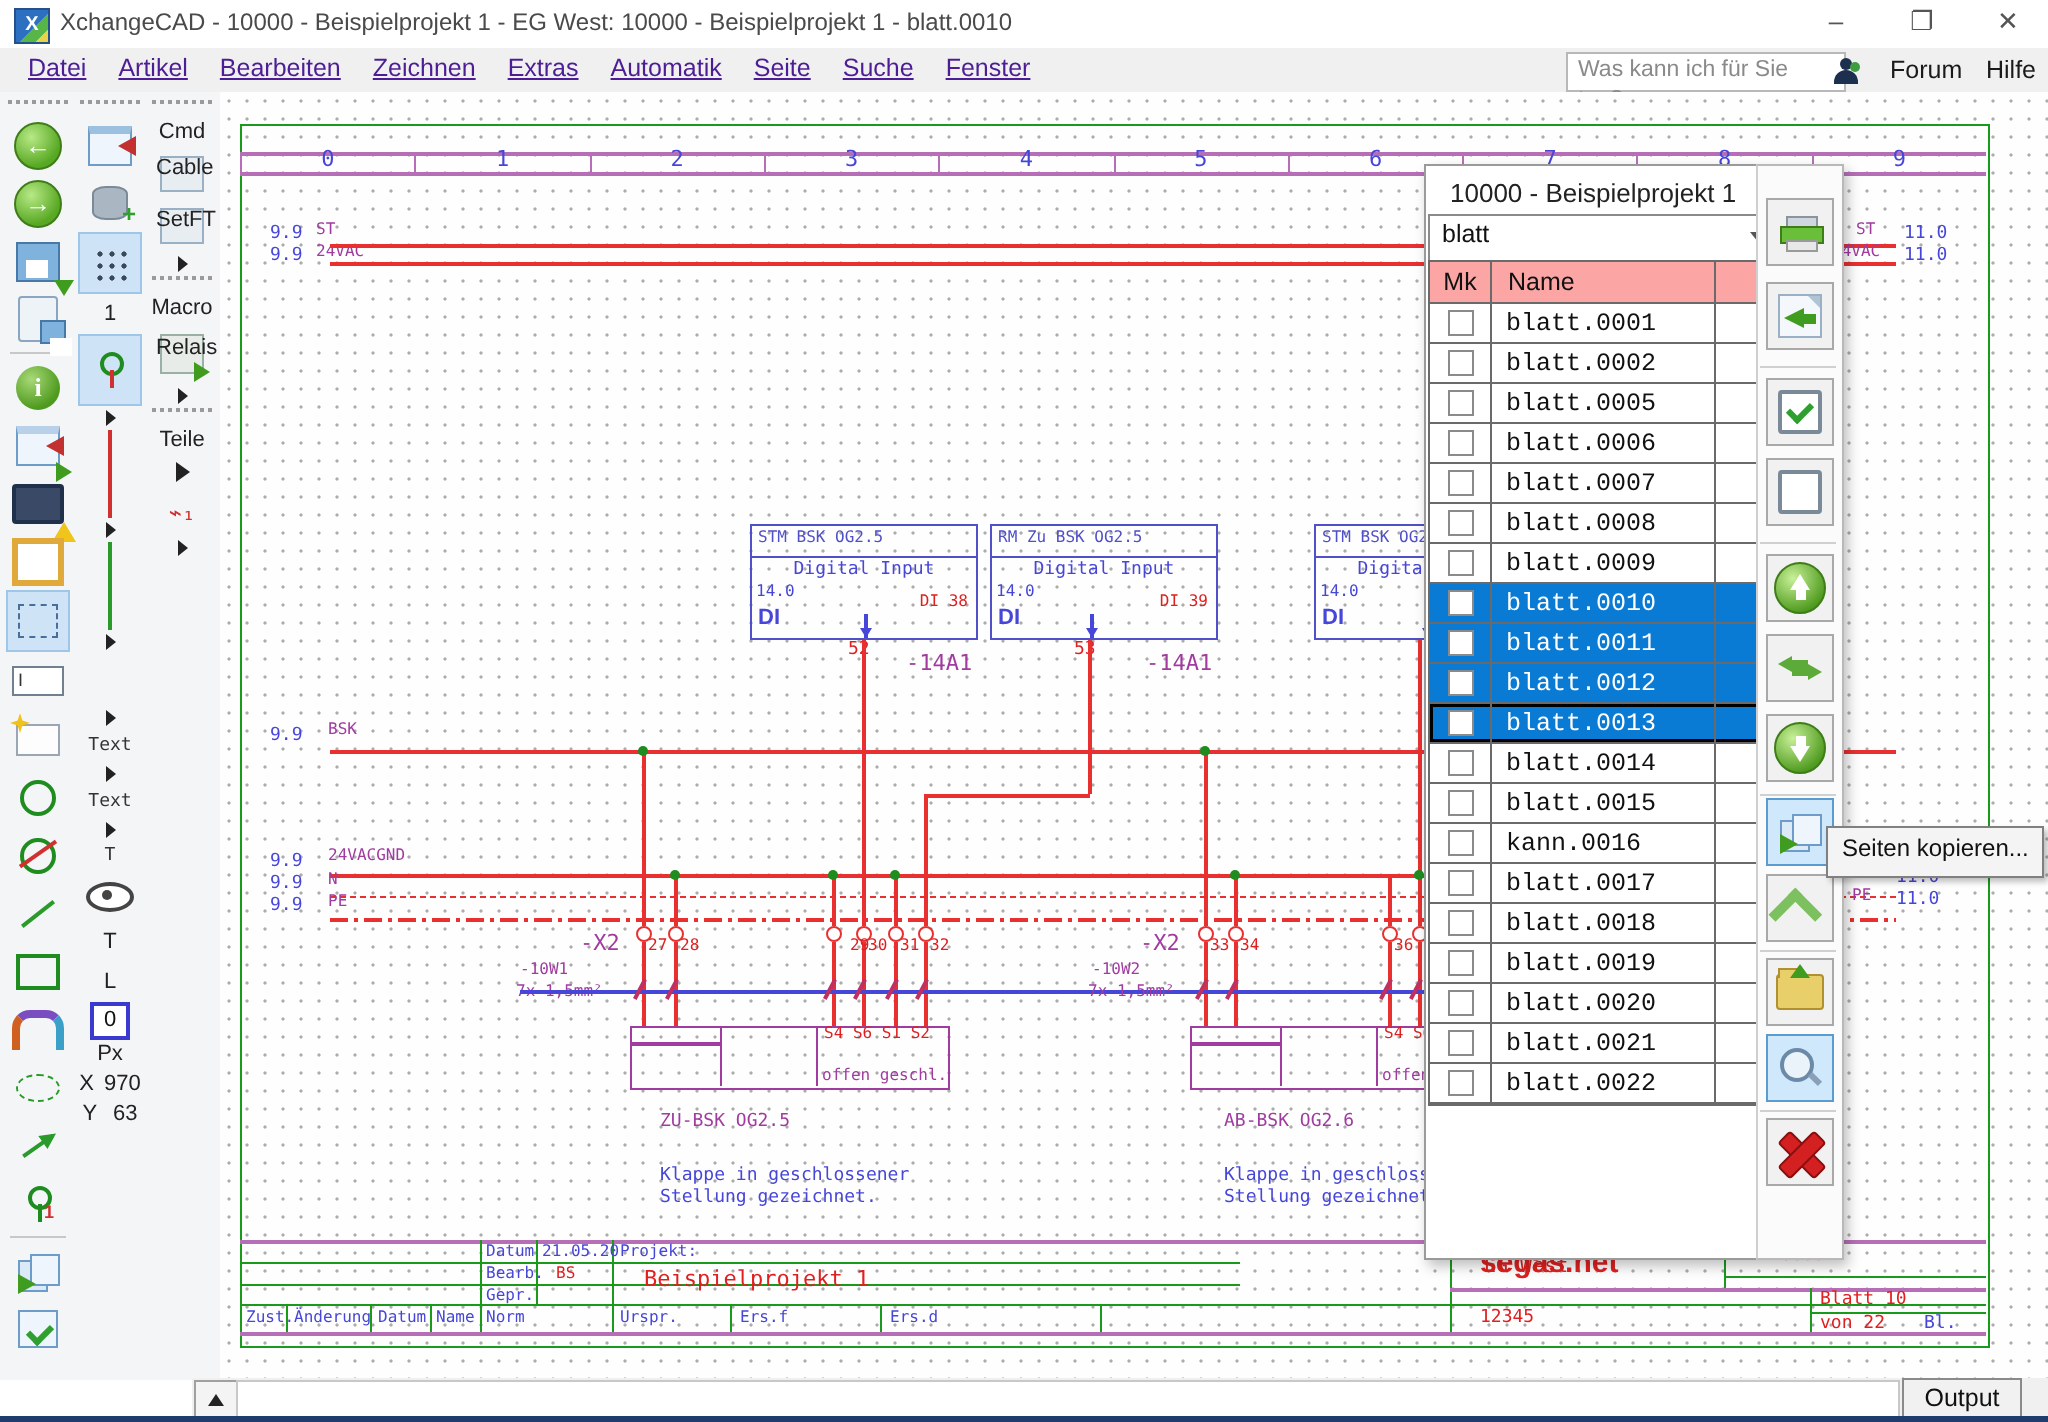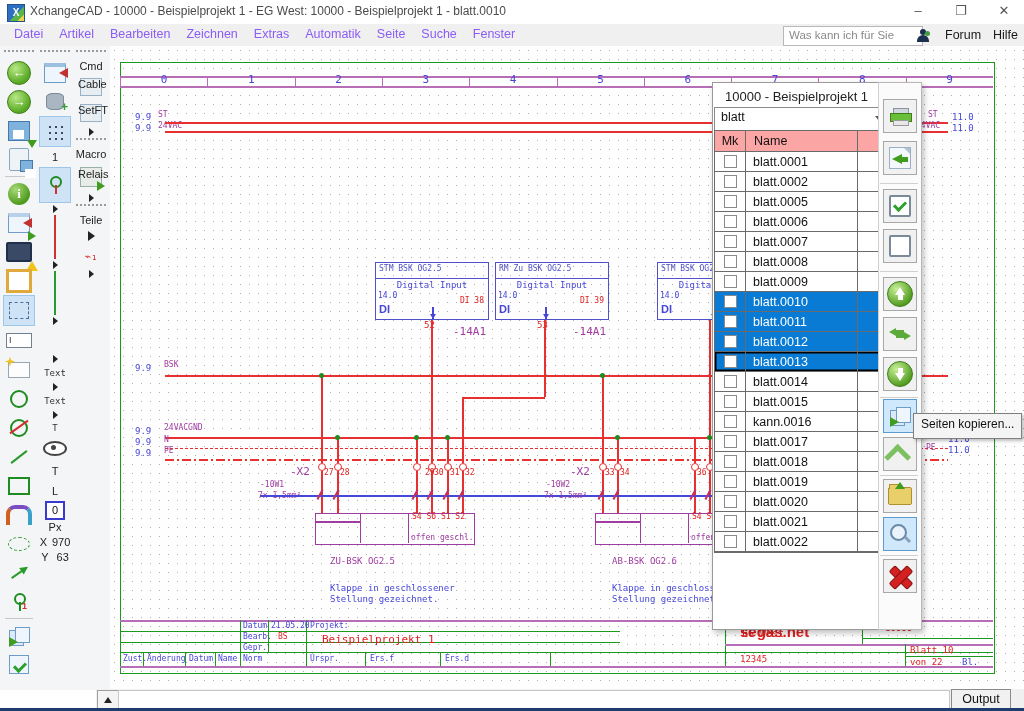--- a/index.html
+++ b/index.html
@@ -6,21 +6,21 @@
     font-family:"Liberation Sans",sans-serif;background:#fff;position:relative;}
   .abs{position:absolute;}
   
   #titlebar{left:0;top:0;width:1024px;height:24px;background:#ffffff;border-bottom:1px solid #e8e8e8;}
   #appicon{left:7px;top:4px;width:16px;height:16px;background:linear-gradient(135deg,#2d6fc0 0 55%,#58b548 55% 80%,#e8d34a 80%);border:1px solid #24508c;color:#fff;font-size:10px;font-weight:bold;text-align:center;line-height:15px;}
   #wintitle{left:30px;top:4px;font-size:12px;color:#4a4a4a;white-space:nowrap;}
   .winbtn{top:0;width:40px;height:24px;color:#555;text-align:center;line-height:22px;font-size:13px;}
   
   #menubar{left:0;top:24px;width:1024px;height:22px;background:#f0f0f0;border-bottom:1px solid #dcdcdc;}
   #menuitems{left:6px;top:0;height:22px;display:flex;gap:0;}
-  .mitem{padding:3px 8px 0 8px;font-size:12.5px;color:#8b5cf6;}
+  .mitem{padding:3px 8px 0 8px;font-size:12.5px;color:#4c1d95;text-decoration:underline;}
   #askbox{left:783px;top:2px;width:128px;height:16px;border:1px solid #b8b8b8;background:#fff;font-size:11.5px;color:#8a8a8a;padding:1px 5px;line-height:15px;}
   #personicon{left:917px;top:5px;width:13px;height:13px;}
   #personicon .head{position:absolute;left:3px;top:0;width:6px;height:6px;border-radius:50%;background:#1d2f4f;}
   #personicon .body{position:absolute;left:0px;top:6px;width:12px;height:7px;border-radius:6px 6px 0 0;background:#1d2f4f;}
   #personicon .leaf{position:absolute;left:8px;top:2px;width:5px;height:5px;border-radius:50%;background:#3f9c3f;}
   #forumlbl{left:945px;top:4px;font-size:12.5px;color:#1a1a1a;}
   #hilfelbl{left:993px;top:4px;font-size:12.5px;color:#1a1a1a;}
   
   #toolbar{left:0;top:46px;width:110px;height:644px;background:#f4f5f7;}
   .tcol{position:absolute;display:flex;flex-direction:column;align-items:center;}
@@ -115,21 +115,21 @@
   #pfilter{left:1px;top:24px;width:163px;height:20px;border:1px solid #8a8a8a;background:#fff;font-size:12.5px;color:#111;padding:2px 5px 0 6px;}
   #pfilter .chev{position:absolute;right:6px;top:8px;width:0;height:0;border-left:4px solid transparent;border-right:4px solid transparent;border-top:5px solid #555;}
   #plist{left:1px;top:47px;width:165px;border:1px solid #6a6a6a;background:#fff;}
   .phead{height:20px;display:flex;border-bottom:1px solid #6a6a6a;font-size:12.5px;color:#111;background:#fca5a5;}
   .phead .h1{width:30px;border-right:1px solid #6a6a6a;text-align:center;line-height:20px;}
   .phead .h2{flex:1;padding-left:8px;line-height:20px;border-right:1px solid #6a6a6a;}
   .phead .h3{width:22px;}
   .prow{height:19px;display:flex;border-bottom:1px solid #6a6a6a;background:#fff;}
   .prow .c1{width:30px;border-right:1px solid #6a6a6a;display:flex;align-items:center;justify-content:center;}
   .cbx{width:11px;height:11px;border:1px solid #8a8a8a;background:#fff;}
-  .prow .c2{flex:1;padding-left:7px;font-size:12.5px;color:#111;display:flex;align-items:center;border-right:1px solid #6a6a6a;}
+  .prow .c2{flex:1;padding-left:7px;font-size:12.5px;color:#111;display:flex;align-items:center;border-right:1px solid #6a6a6a;font-family:Liberation Mono, monospace;}
   .prow .c3{width:22px;}
   .prow.sel{background:#0a7bd4;}
   .prow.sel .c2{color:#fff;}
   .prow.foc{box-shadow:inset 0 0 0 1.5px #000;}
   #btnstrip{left:878px;top:82px;width:42px;height:546px;background:#fbfbfb;border:1px solid #b8b8b8;border-left:1px solid #cfcfcf;}
   .pbtn{position:absolute;left:4px;width:32px;height:32px;background:#f1f1f1;border:1px solid #a8a8a8;display:flex;align-items:center;justify-content:center;}
   .pbtn.hl{background:#cfe8fc;border-color:#5a9bd0;}
   .sep{position:absolute;left:1px;width:38px;border-top:1px solid #d0d0d0;}
   
   .printer{position:relative;width:20px;height:16px;}

